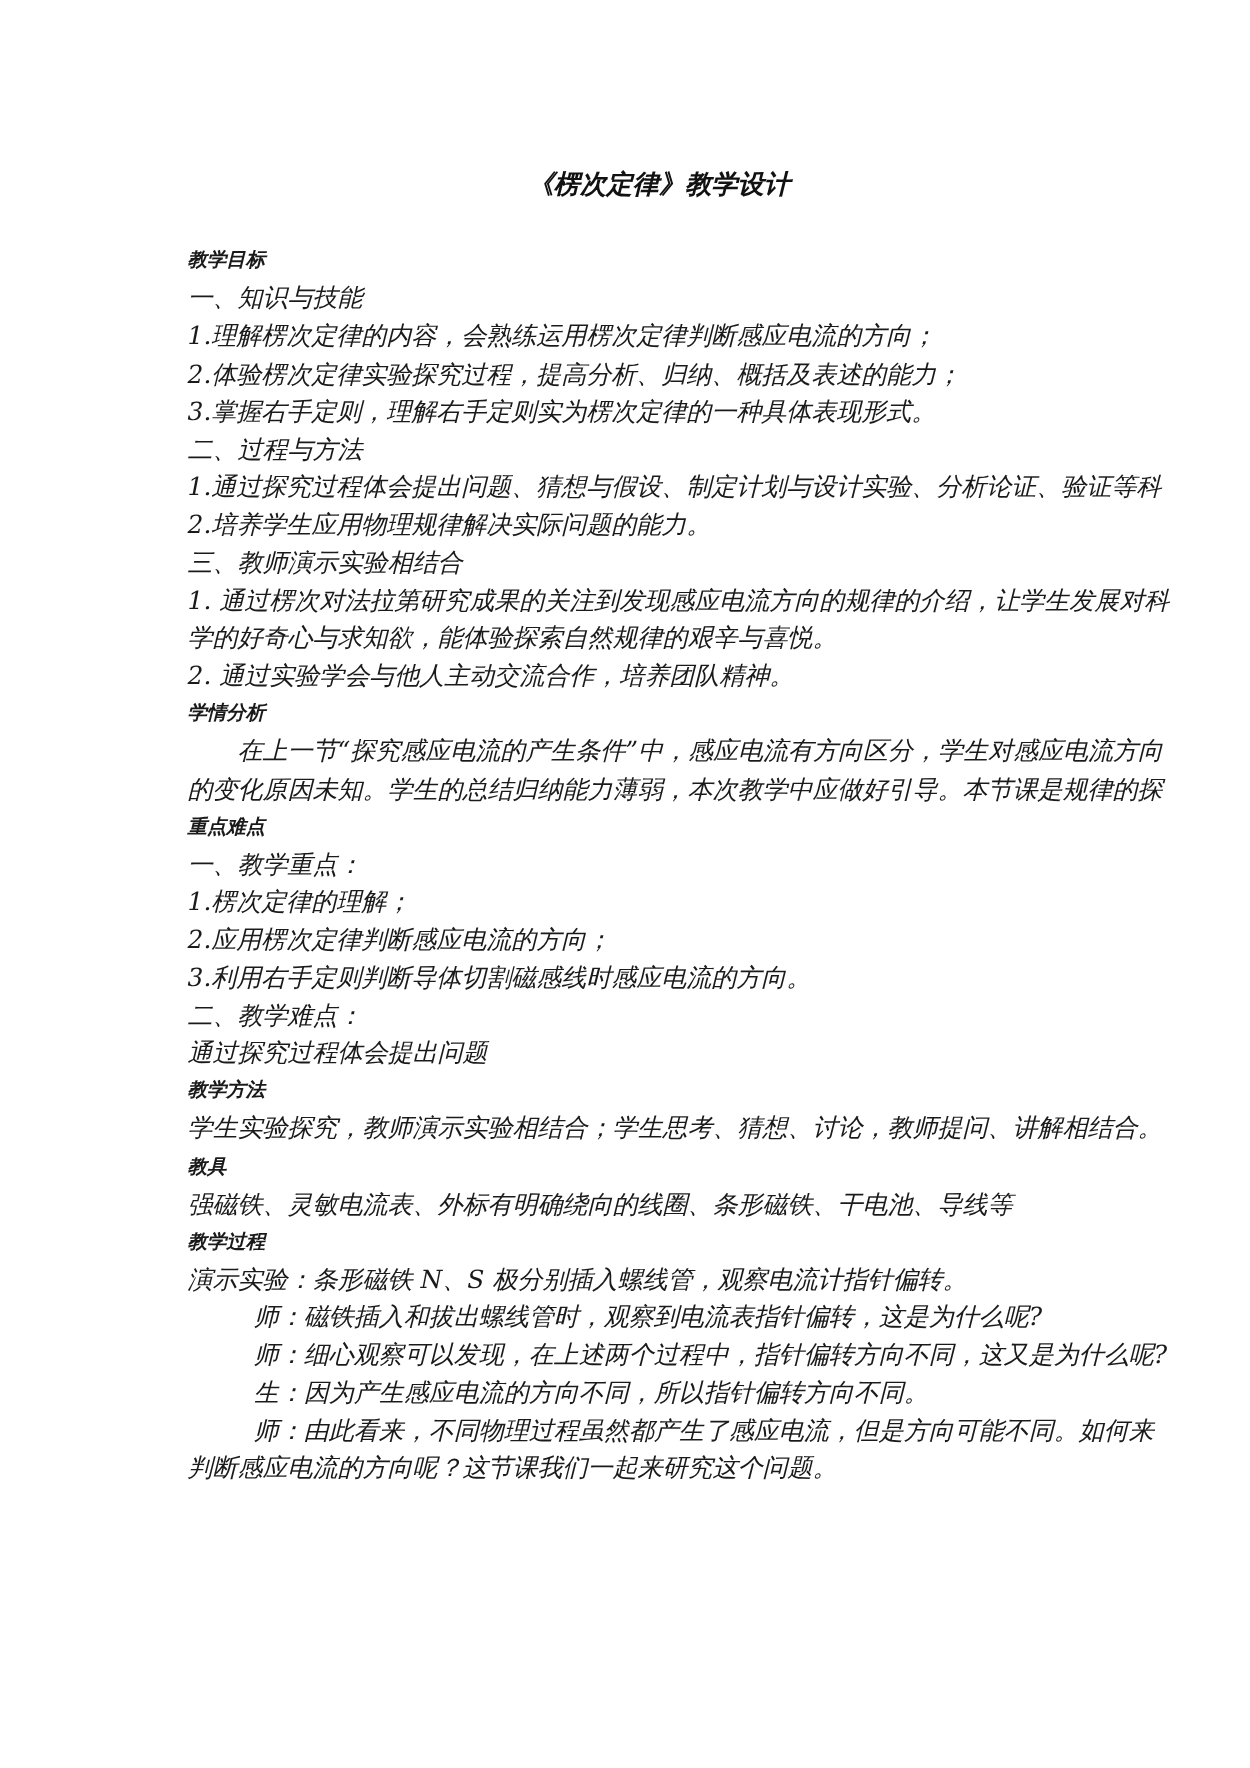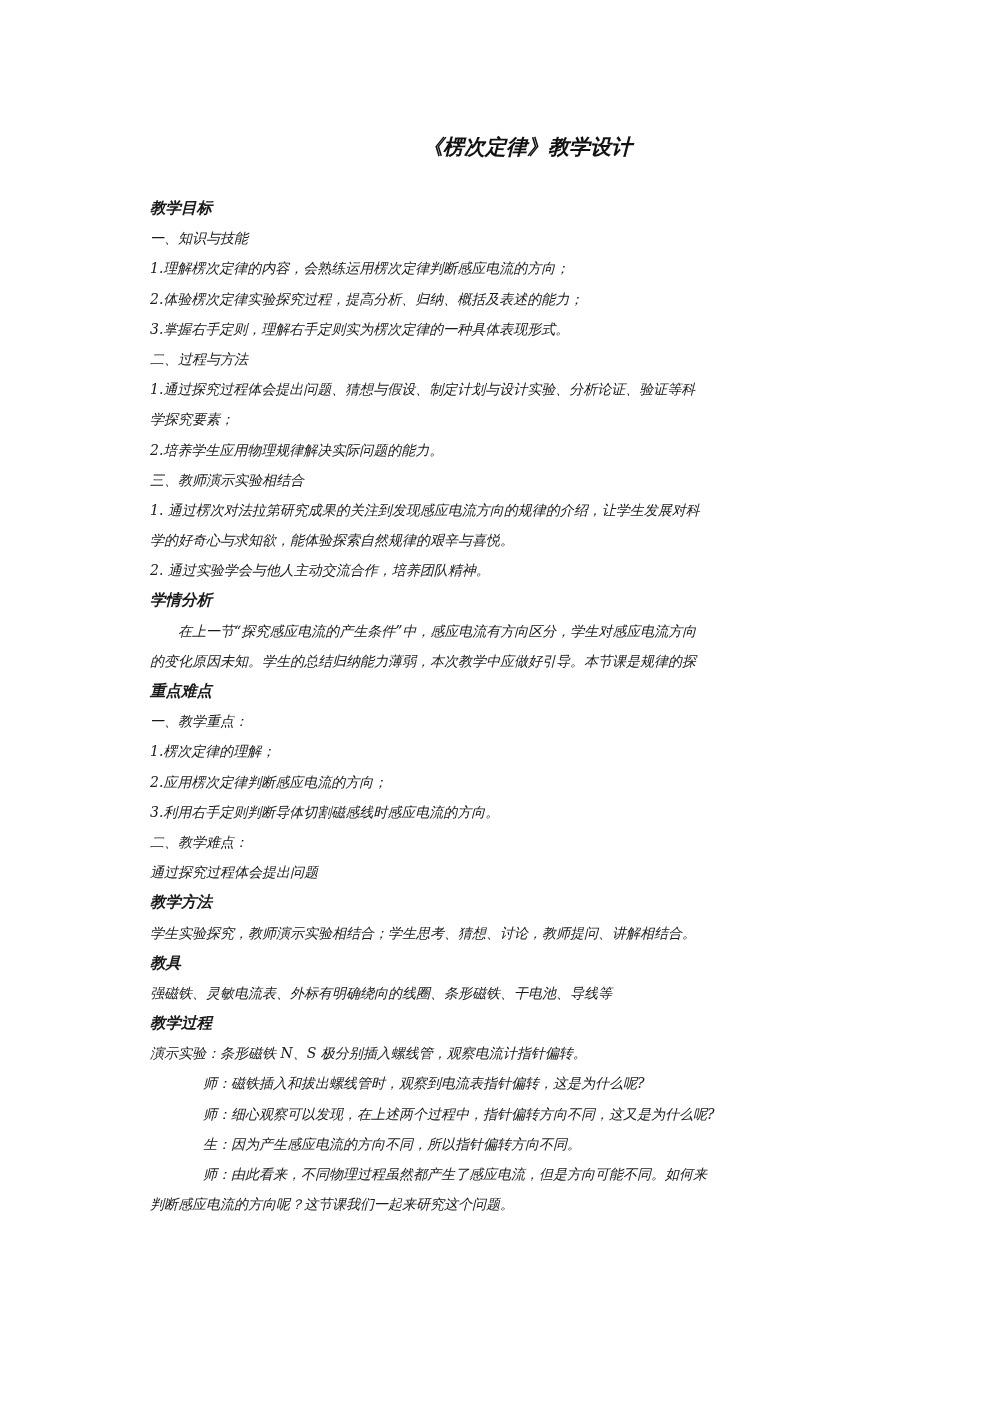--- a/index.html
+++ b/index.html
@@ -3,41 +3,40 @@
 <meta charset="utf-8">
 <style>
   html, body { margin: 0; padding: 0; background: #ffffff; }
   body { width: 1000px; height: 1414px; position: relative; overflow: hidden;
          font-family: "DejaVu Serif", "Liberation Serif", serif; color: #1a1a1a; }
   .page { position: absolute; left: 0; top: 0; width: 1000px; height: 1414px; font-style: italic; }
   .title { position: absolute; top: 131px; left: 0; width: 1054px; text-align: center;
            font-family: "DejaVu Sans", "Liberation Sans", sans-serif; font-weight: bold;
            font-size: 21px; line-height: 32px; color: #111; }
   .content { position: absolute; left: 150px; top: 173px; width: 700px; margin-top: 20px; }
-  .line { font-size: 14px; line-height: 30.2px; white-space: nowrap; height: 30.2px; }
+  .line { font-size: 20px; line-height: 30.2px; white-space: nowrap; height: 30.2px; }
   .heading { font-family: "DejaVu Sans", "Liberation Sans", sans-serif; font-weight: bold; font-size: 15.5px; }
   .indent-para { text-indent: 2em; }
   .dialog { padding-left: 53px; }
 </style>
 </head>
 <body>
 
 <div class="page">
   <div class="title">《楞次定律》教学设计</div>
 
   <div class="content">
 
     <div class="line heading">教学目标</div>
     <div class="line">一、知识与技能</div>
     <div class="line">1.理解楞次定律的内容，会熟练运用楞次定律判断感应电流的方向；</div>
     <div class="line">2.体验楞次定律实验探究过程，提高分析、归纳、概括及表述的能力；</div>
     <div class="line">3.掌握右手定则，理解右手定则实为楞次定律的一种具体表现形式。</div>
     <div class="line">二、过程与方法</div>
     <div class="line">1.通过探究过程体会提出问题、猜想与假设、制定计划与设计实验、分析论证、验证等科</div>
-    <div class="line">学探究要素；</div>
     <div class="line">2.培养学生应用物理规律解决实际问题的能力。</div>
     <div class="line">三、教师演示实验相结合</div>
     <div class="line">1. 通过楞次对法拉第研究成果的关注到发现感应电流方向的规律的介绍，让学生发展对科</div>
     <div class="line">学的好奇心与求知欲，能体验探索自然规律的艰辛与喜悦。</div>
     <div class="line">2. 通过实验学会与他人主动交流合作，培养团队精神。</div>
 
     <div class="line heading">学情分析</div>
     <div class="line indent-para">在上一节“探究感应电流的产生条件”中，感应电流有方向区分，学生对感应电流方向</div>
     <div class="line">的变化原因未知。学生的总结归纳能力薄弱，本次教学中应做好引导。本节课是规律的探</div>
 

